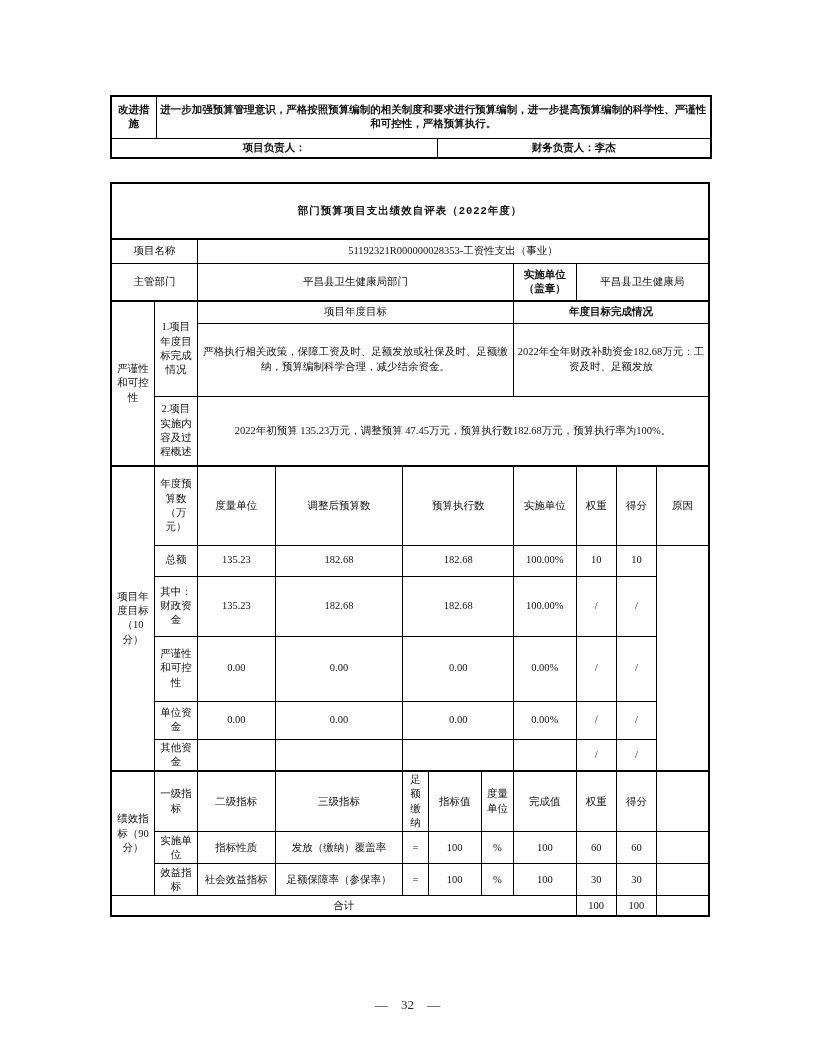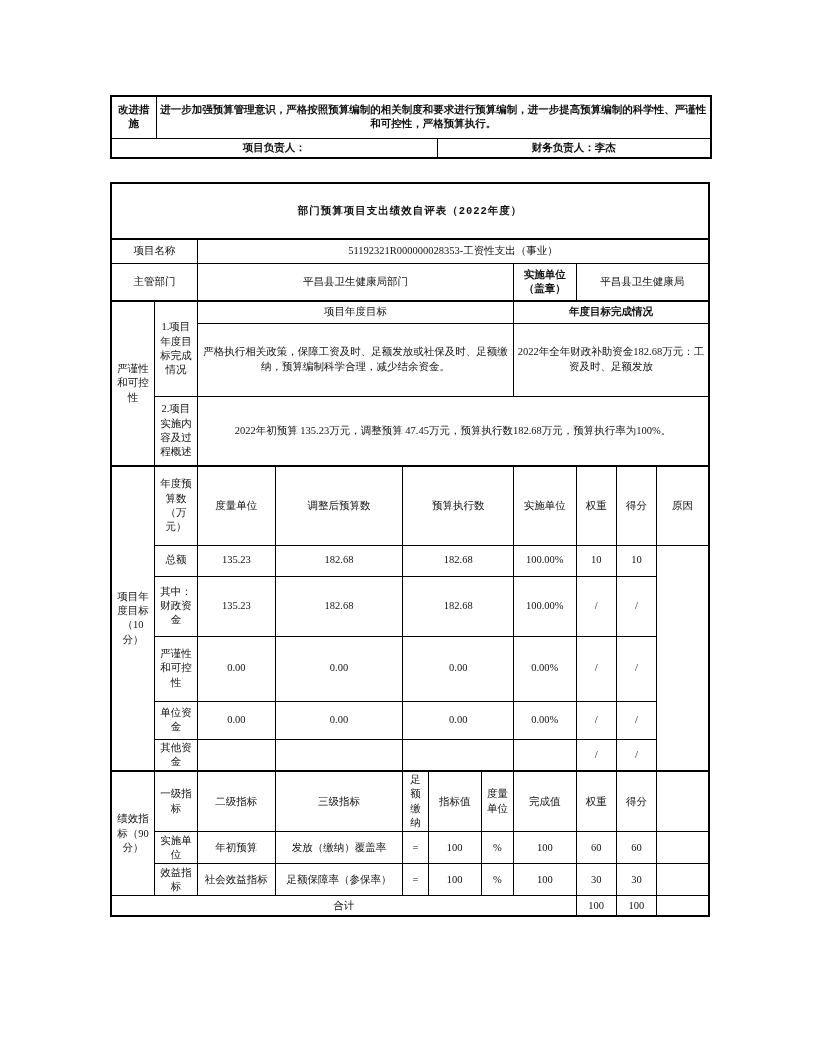--- a/index.html
+++ b/index.html
@@ -183,21 +183,21 @@
       <td>足额缴纳</td>
       <td>指标值</td>
       <td>度量单位</td>
       <td>完成值</td>
       <td>权重</td>
       <td>得分</td>
       <td></td>
     </tr>
     <tr style="height:32px">
       <td>实施单位</td>
-      <td>年初预算</td>
+      <td>指标性质</td>
       <td>发放（缴纳）覆盖率</td>
       <td>=</td>
       <td>100</td>
       <td>%</td>
       <td class="sm">100</td>
       <td>60</td>
       <td>60</td>
       <td></td>
     </tr>
     <tr style="height:32px">
@@ -215,13 +215,14 @@
 
     <tr style="height:20px">
       <td colspan="8">合计</td>
       <td>100</td>
       <td>100</td>
       <td></td>
     </tr>
   </tbody>
     </table>
 
+  <div class="footer">— 32 —</div>
 </div>
 
 </body></html>

